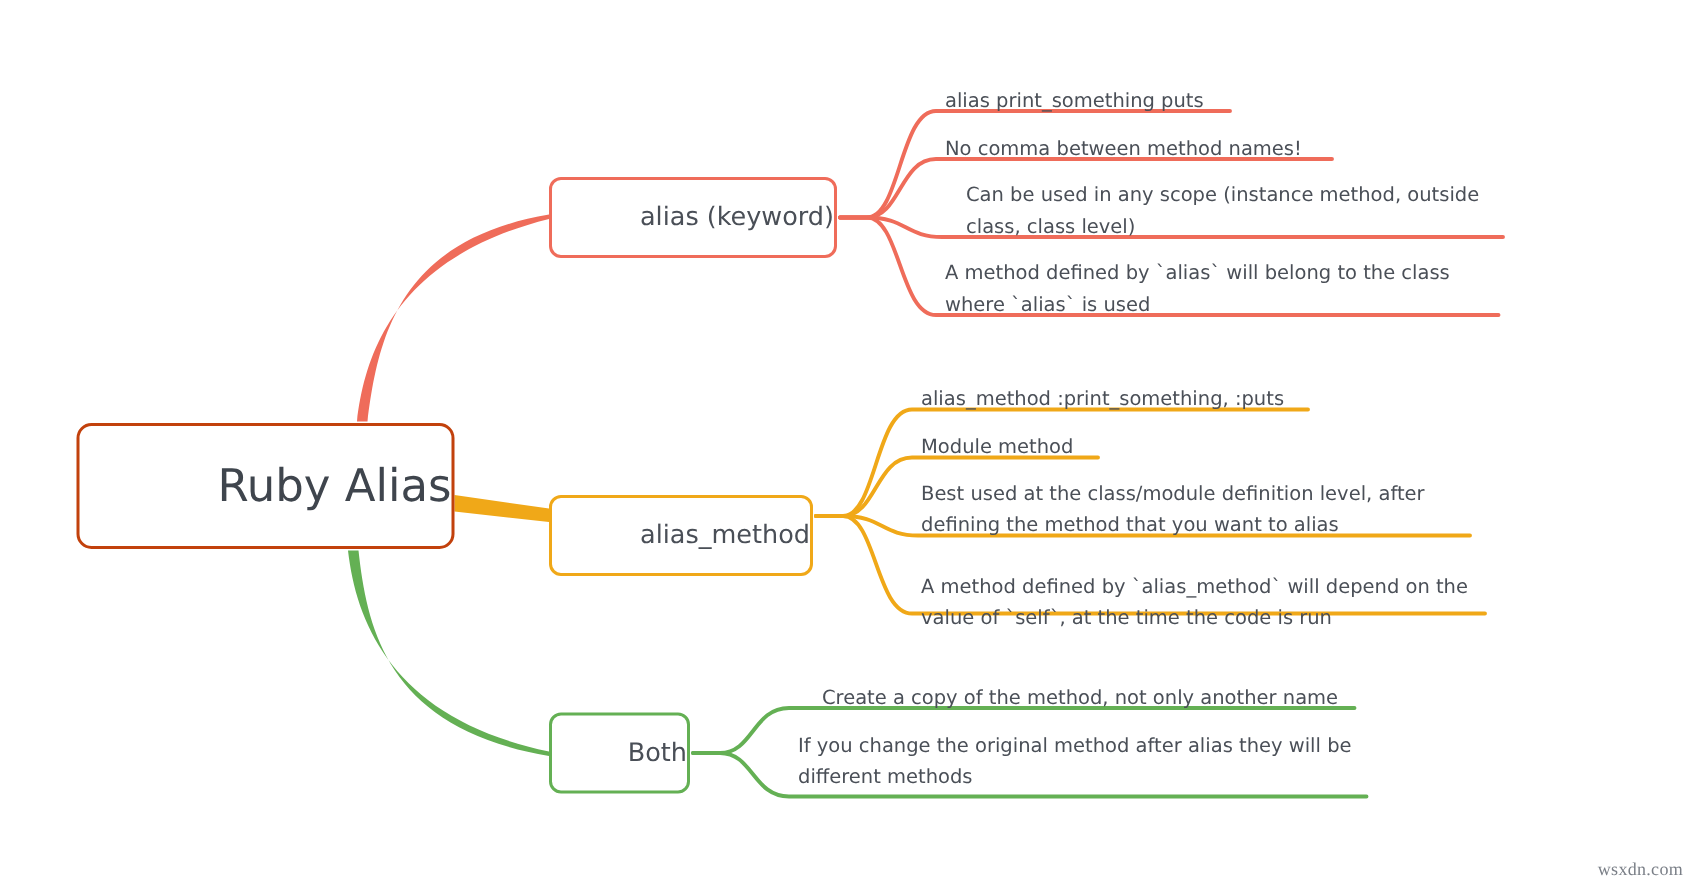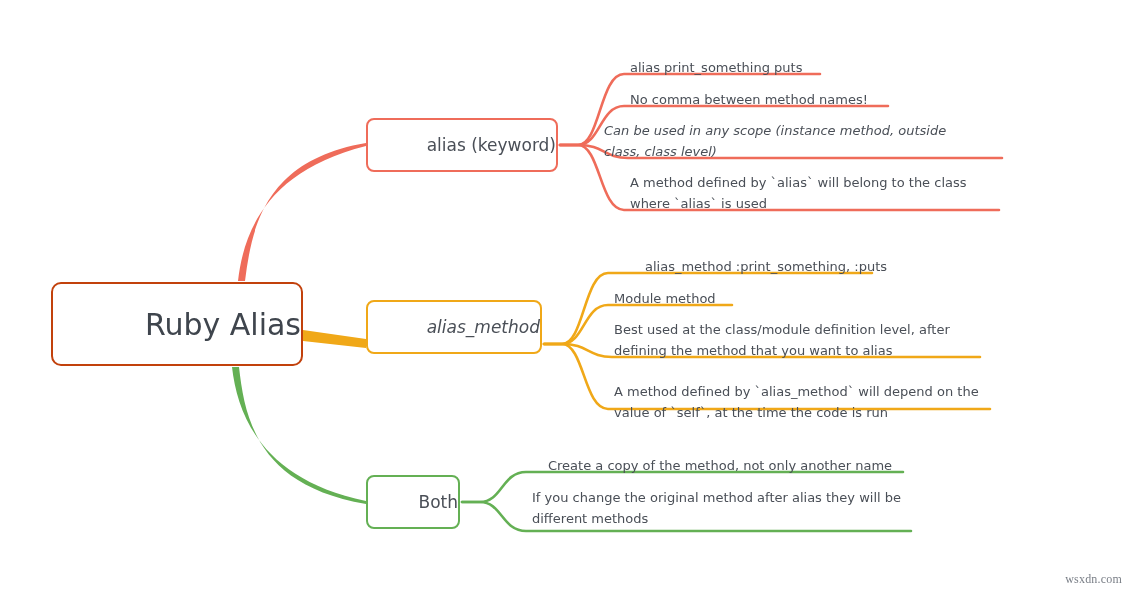--- a/index.html
+++ b/index.html
@@ -29,21 +29,21 @@
     border-radius:10px;
     font-size:30px;
     color:#3f454d;
   }
   .node.branch{
     border-width:2px;border-style:solid;
     font-size:17px;
     height:54px;
   }
   .node.b-alias{left:366px;top:118px;width:192px;border-color:#ef6c5a;}
-  .node.b-method{left:366px;top:300px;width:176px;border-color:#f0a818;font-style:italic;}
+  .node.b-method{left:366px;top:330px;width:176px;border-color:#f0a818;}
   .node.b-both{left:366px;top:475px;width:94px;border-color:#64b054;}
 
   .leaf{
     position:absolute;
     color:#4a4f57;
     font-size:13px;
     line-height:20.5px;
     box-sizing:border-box;
   }
   .leaf span{display:block;}
@@ -109,28 +109,28 @@
   <div class="node branch b-both">
     <span>Both</span>
   </div>
 
   <div class="leaf" style="left:630px;top:58px;width:200px;">
     <span>alias print_something puts</span>
   </div>
   <div class="leaf" style="left:630px;top:90px;width:266px;">
     <span>No comma between method names!</span>
   </div>
-  <div class="leaf" style="left:604px;top:121px;width:372px;font-style:italic;">
+  <div class="leaf" style="left:644px;top:121px;width:372px;">
     <span>Can be used in any scope (instance method, outside class, class level)</span>
   </div>
   <div class="leaf" style="left:630px;top:173px;width:370px;">
     <span>A method defined by `alias` will belong to the class where `alias` is used</span>
   </div>
 
-  <div class="leaf" style="left:645px;top:257px;width:270px;">
+  <div class="leaf" style="left:614px;top:257px;width:270px;">
     <span>alias_method :print_something, :puts</span>
   </div>
   <div class="leaf" style="left:614px;top:289px;width:150px;">
     <span>Module method</span>
   </div>
   <div class="leaf" style="left:614px;top:320px;width:370px;">
     <span>Best used at the class/module definition level, after defining the method that you want to alias</span>
   </div>
   <div class="leaf" style="left:614px;top:372px;width:372px;margin-top:10px;">
     <span>A method defined by `alias_method` will depend on the value of `self`, at the time the code is run</span>

